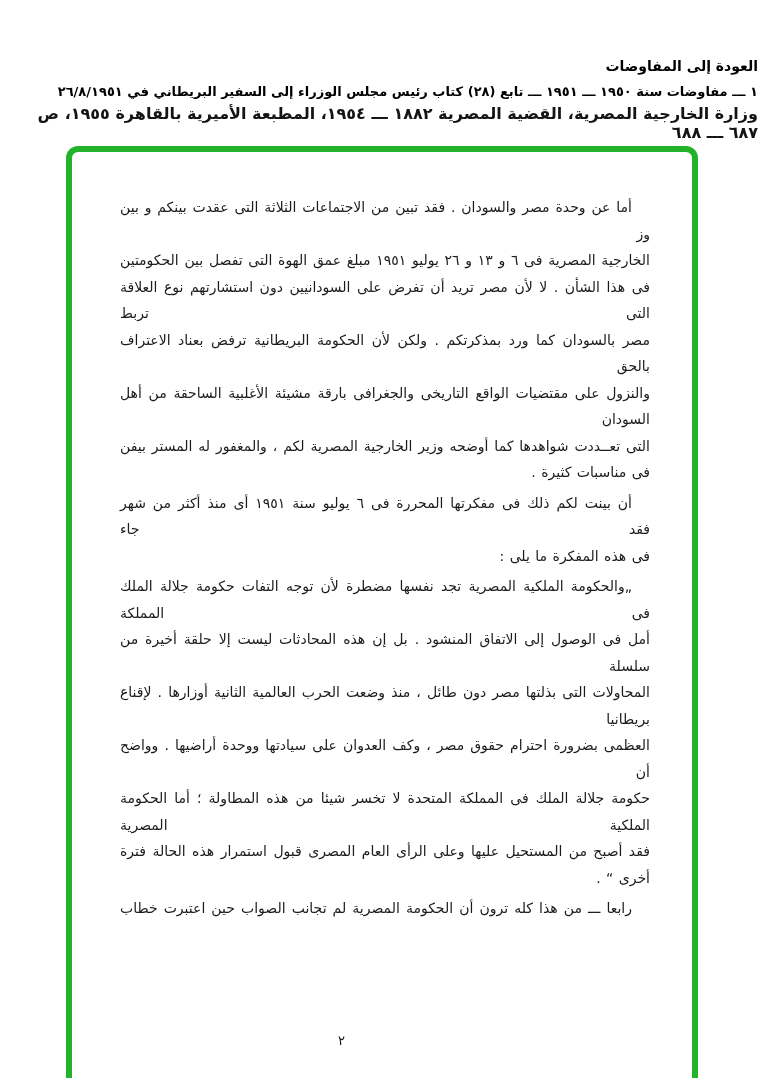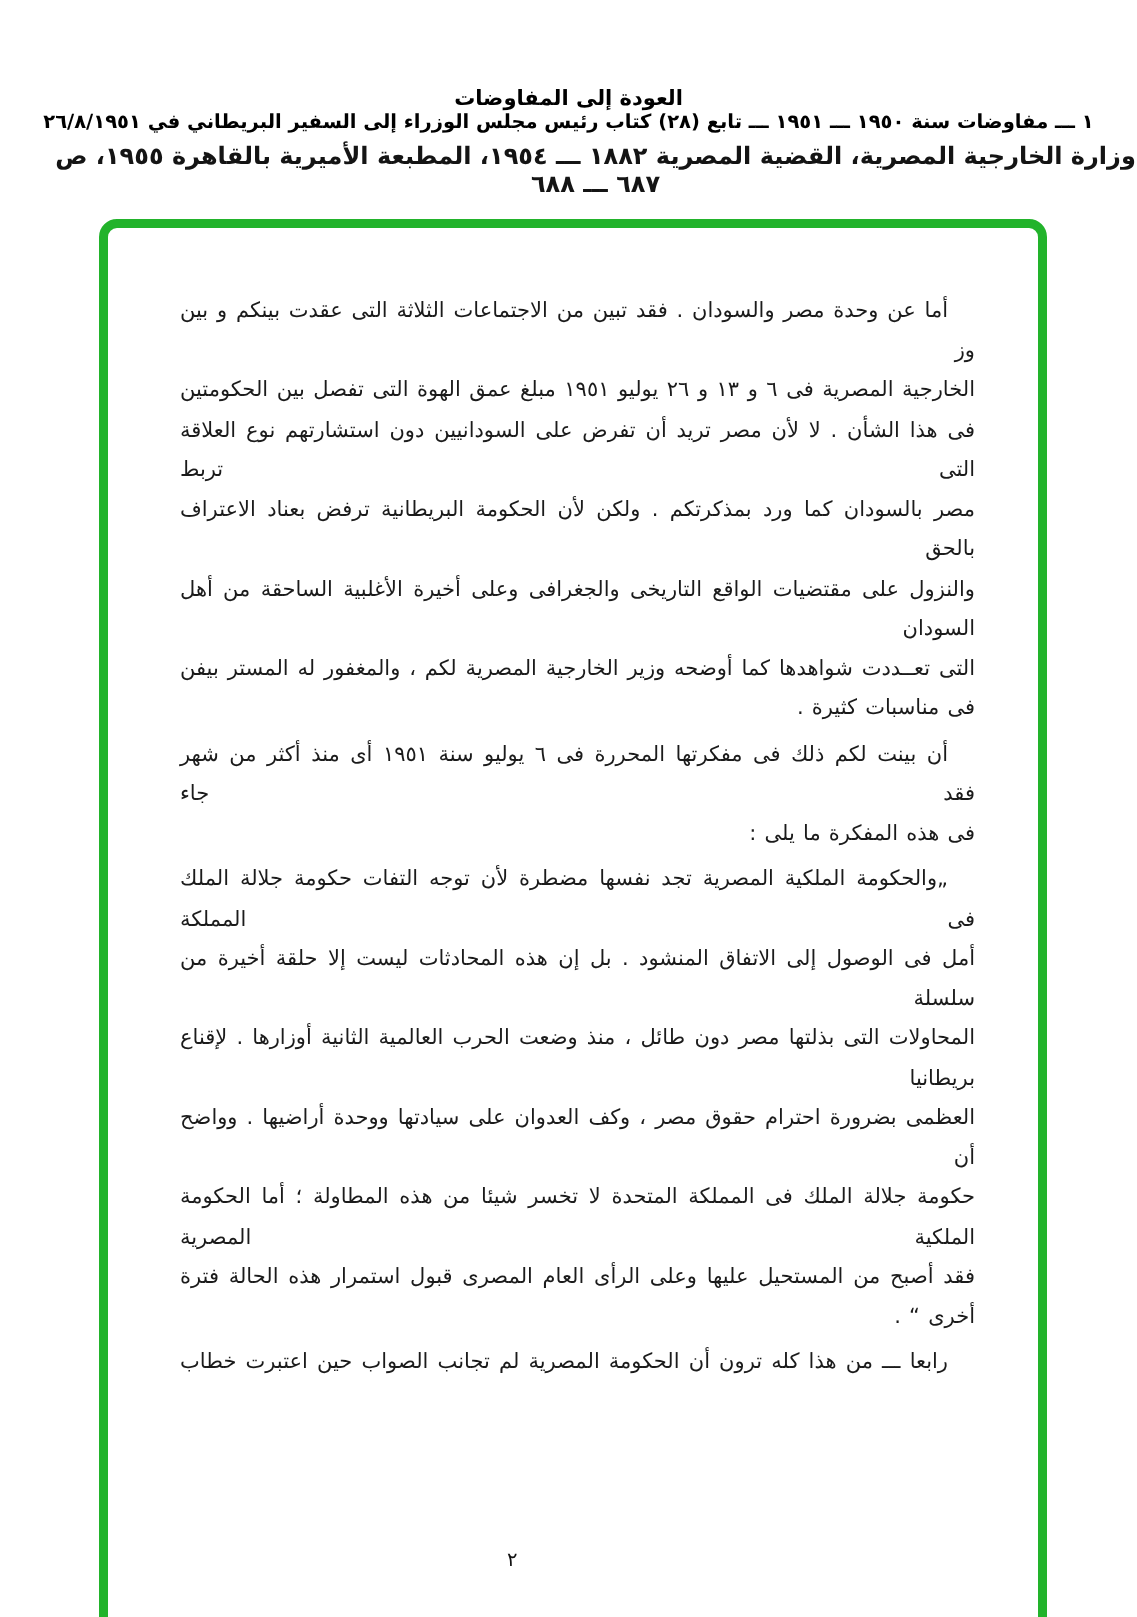--- a/index.html
+++ b/index.html
@@ -11,29 +11,29 @@
     position: relative;
     width: 758px;
     height: 1078px;
     font-family: "DejaVu Sans", sans-serif;
     color: #000;
     overflow: hidden;
   }
   
   .page-header {
     direction: rtl;
-    text-align: center;
   }
   .header-title {
     padding-top: 58px;
     font-size: 14px;
     font-weight: bold;
     letter-spacing: 0.2px;
   }
   .header-subtitle {
+    margin-top: 10px;
     font-size: 13px;
     font-weight: bold;
   }
   .header-source {
     margin-top: 5px;
     font-size: 16px;
     font-weight: bold;
     color: #141414;
     padding-left: 36px;
   }
@@ -82,21 +82,21 @@
   <div class="header-source">وزارة الخارجية المصرية، القضية المصرية ١٨٨٢ ـــ ١٩٥٤، المطبعة الأميرية بالقاهرة ١٩٥٥، ص ٦٨٧ ـــ ٦٨٨</div>
 </div>
 
 <div class="scan-frame" style="border-color: rgb(34, 179, 43);">
   <div class="doc-content">
       <div class="para para-body indent">
         <div class="line">أما عن وحدة مصر والسودان . فقد تبين من الاجتماعات الثلاثة التى عقدت بينكم و بين وز</div>
         <div class="line">الخارجية المصرية فى ٦ و ١٣ و ٢٦ يوليو ١٩٥١ مبلغ عمق الهوة التى تفصل بين الحكومتين</div>
         <div class="line">فى هذا الشأن . لا لأن مصر تريد أن تفرض على السودانيين دون استشارتهم نوع العلاقة التى تربط</div>
         <div class="line">مصر بالسودان كما ورد بمذكرتكم . ولكن لأن الحكومة البريطانية ترفض بعناد الاعتراف بالحق</div>
-        <div class="line">والنزول على مقتضيات الواقع التاريخى والجغرافى وعلى أخيرة الأغلبية الساحقة من أهل السودان</div>
+        <div class="line">والنزول على مقتضيات الواقع التاريخى والجغرافى بارقة مشيئة الأغلبية الساحقة من أهل السودان</div>
         <div class="line">التى تعــددت شواهدها كما أوضحه وزير الخارجية المصرية لكم ، والمغفور له المستر بيفن</div>
         <div class="line last">فى مناسبات كثيرة .</div>
       </div>
       <div class="para para-body indent">
         <div class="line">أن بينت لكم ذلك فى مفكرتها المحررة فى ٦ يوليو سنة ١٩٥١ أى منذ أكثر من شهر فقد جاء</div>
         <div class="line last">فى هذه المفكرة ما يلى :</div>
       </div>
       <div class="para para-body indent">
         <div class="line">„والحكومة الملكية المصرية تجد نفسها مضطرة لأن توجه التفات حكومة جلالة الملك فى المملكة</div>
         <div class="line">أمل فى الوصول إلى الاتفاق المنشود . بل إن هذه المحادثات ليست إلا حلقة أخيرة من سلسلة</div>

